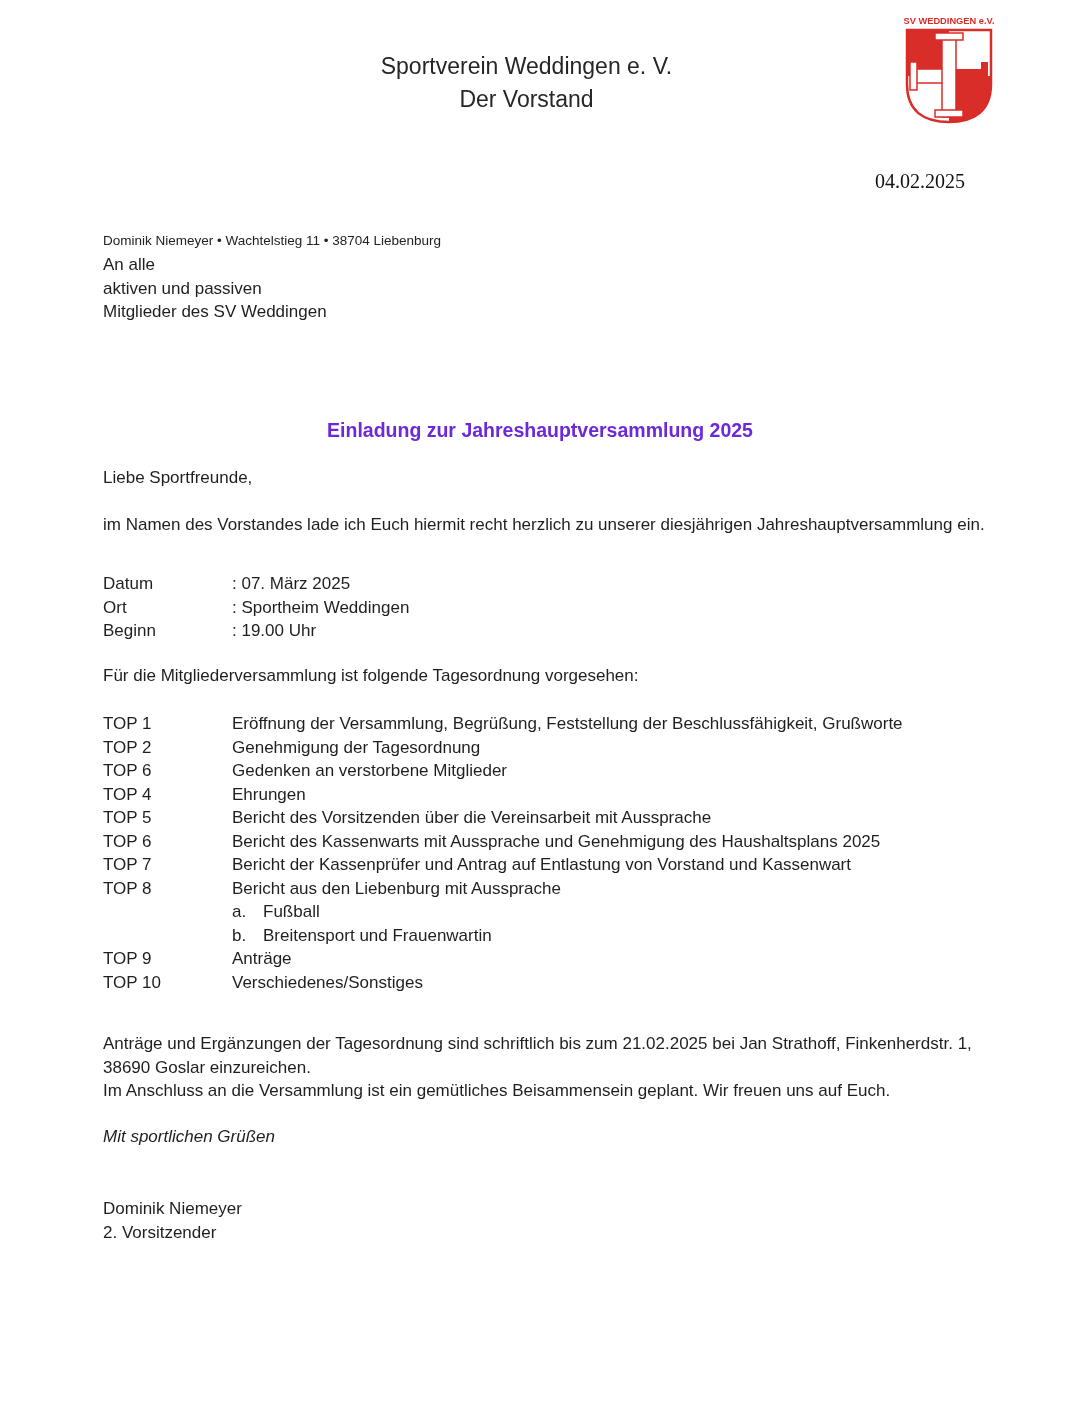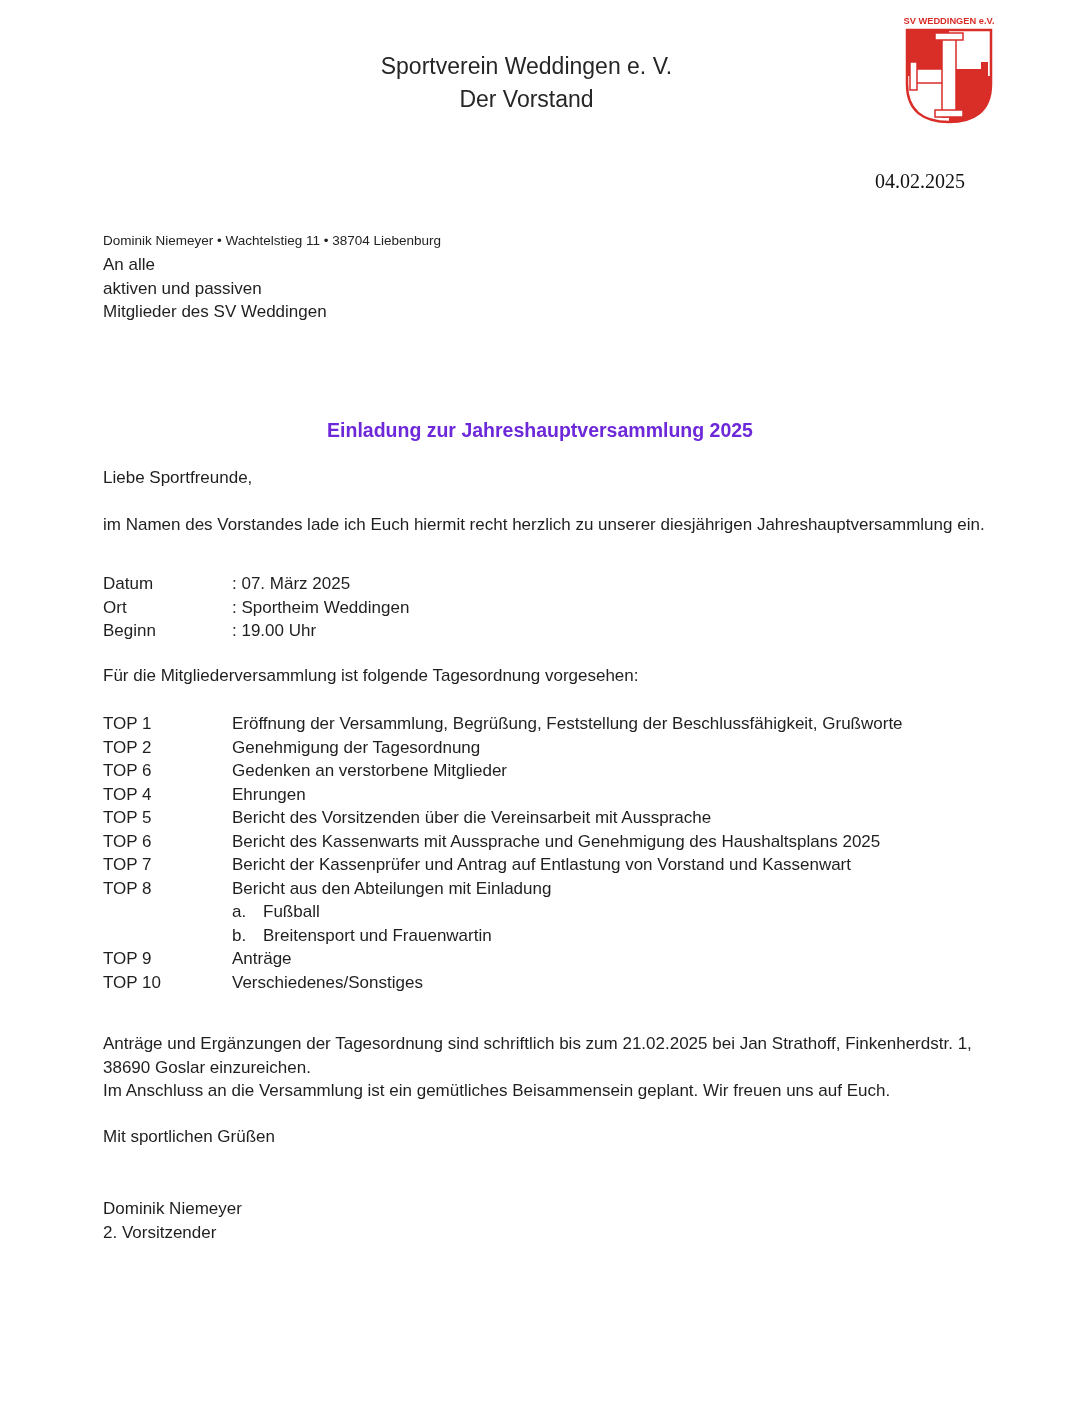--- a/index.html
+++ b/index.html
@@ -27,21 +27,21 @@
     position:absolute;top:419px;left:95px;right:95px;
     text-align:center;font-size:19.5px;font-weight:bold;color:#6d28d9;
   }
   .letter-body{position:absolute;top:466px;left:103px;right:73px;font-size:17px;line-height:23.5px;}
   .intro-paragraph{margin-top:23px;}
   .details-table{margin-top:36px;display:grid;grid-template-columns:129px 1fr;}
   .agenda-intro{margin-top:21px;}
   .agenda-table{margin-top:25px;display:grid;grid-template-columns:129px 1fr;}
   .sub-marker{display:inline-block;width:31px;}
   .closing-paragraph{margin-top:38px;}
-  .regards-line{margin-top:22px;}
+  .regards-line{margin-top:22px;font-style:italic;}
   .signature-block{margin-top:49px;}
 </style>
 </head>
 <body>
 
 <div class="page">
 
   <div class="org-header">
     <div>Sportverein Weddingen e. V.</div>
     <div>Der Vorstand</div>
@@ -112,21 +112,21 @@
       <div>Gedenken an verstorbene Mitglieder</div>
       <div>TOP 4</div>
       <div>Ehrungen</div>
       <div>TOP 5</div>
       <div>Bericht des Vorsitzenden über die Vereinsarbeit mit Aussprache</div>
       <div>TOP 6</div>
       <div>Bericht des Kassenwarts mit Aussprache und Genehmigung des Haushaltsplans 2025</div>
       <div>TOP 7</div>
       <div>Bericht der Kassenprüfer und Antrag auf Entlastung von Vorstand und Kassenwart</div>
       <div>TOP 8</div>
-      <div>Bericht aus den Abteilungen mit Einladung</div>
+      <div>Bericht aus den Liebenburg mit Aussprache</div>
 
       <div></div>
       <div>
         <span class="sub-marker">a.</span><span>Fußball</span>
       </div>
       <div></div>
       <div>
         <span class="sub-marker">b.</span><span>Breitensport und Frauenwartin</span>
       </div>
 

